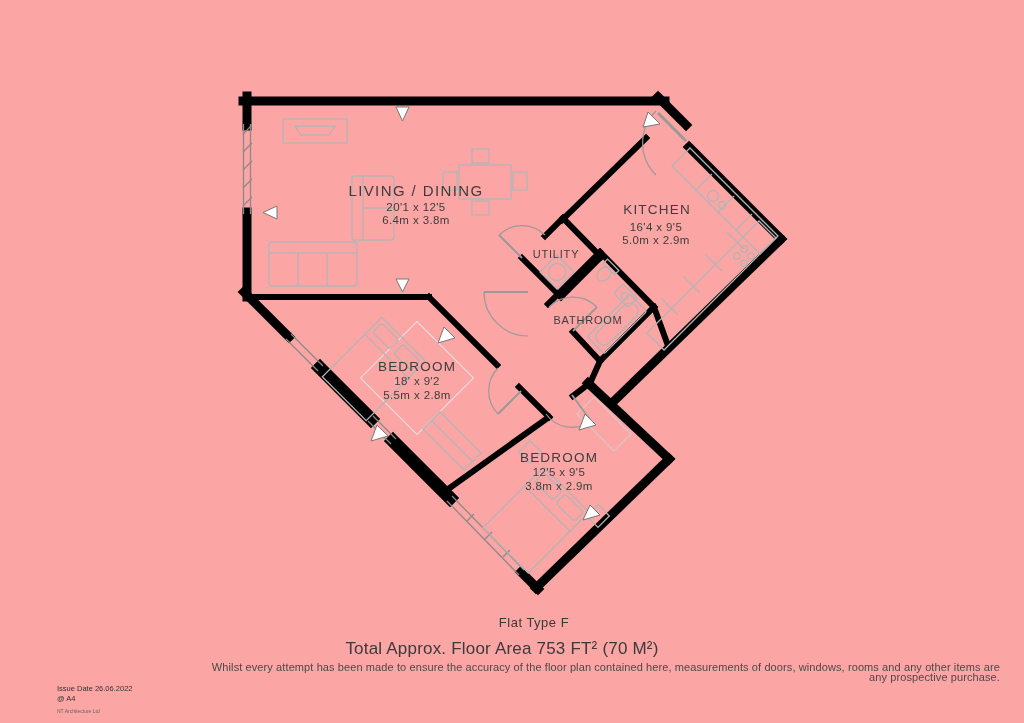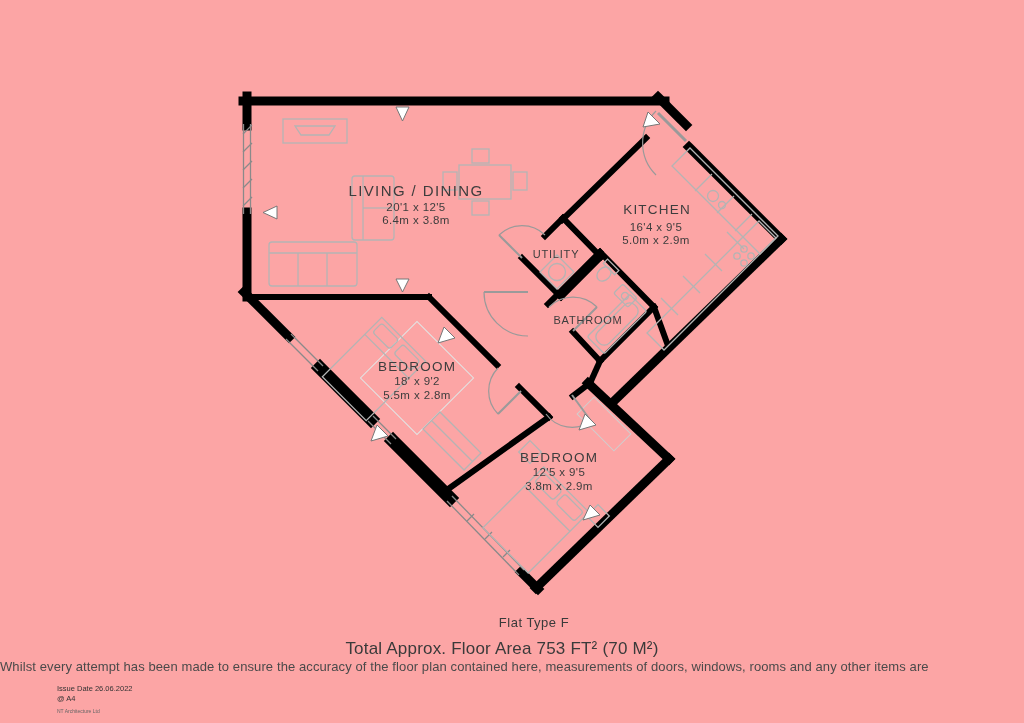--- a/index.html
+++ b/index.html
@@ -12,22 +12,22 @@
     fill:#3d3d3d;
   }
   .room-name{font-size:13.5px;letter-spacing:1.2px;}
   .room-name-lg{font-size:15px;letter-spacing:1.4px;}
   .room-name-sm{font-size:11px;letter-spacing:0.8px;}
   .room-dim{font-size:11.5px;letter-spacing:0.4px;}
   .title-block{position:absolute;left:0;width:1004px;text-align:center;color:#3a3a3a;}
   .plan-title{top:615px;font-size:13px;letter-spacing:0.5px;margin-left:32px;}
   .plan-subtitle{top:639px;font-size:17px;letter-spacing:0.2px;}
   .disclaimer{
-    position:absolute;top:662px;left:0;width:1000px;text-align:left;
-    font-size:13px;line-height:10.2px;color:#4a4a4a;letter-spacing:0.1px;
+    position:absolute;top:662px;left:0;width:1000px;text-align:right;
+    font-size:11px;line-height:10.2px;color:#4a4a4a;letter-spacing:0.1px;
   }
   .issue-block{position:absolute;left:57px;top:684px;color:#333;}
   .issue-line{font-size:7.5px;line-height:10px;}
   .firm-line{font-size:5px;line-height:8px;margin-top:3px;color:#666;}
 </style>
 </head>
 <body>
 
 <div class="canvas">
 
@@ -264,15 +264,16 @@
 
   
   <div class="issue-block">
     <div class="issue-line">Issue Date 26.06.2022</div>
     <div class="issue-line">@ A4</div>
     <div class="firm-line">NT Architecture Ltd</div>
   </div>
 
   <div class="disclaimer">
     <div>Whilst every attempt has been made to ensure the accuracy of the floor plan contained here, measurements of doors, windows, rooms and any other items are</div>
+    <div>any prospective purchase.</div>
   </div>
 
 </div>
 
 </body></html>

